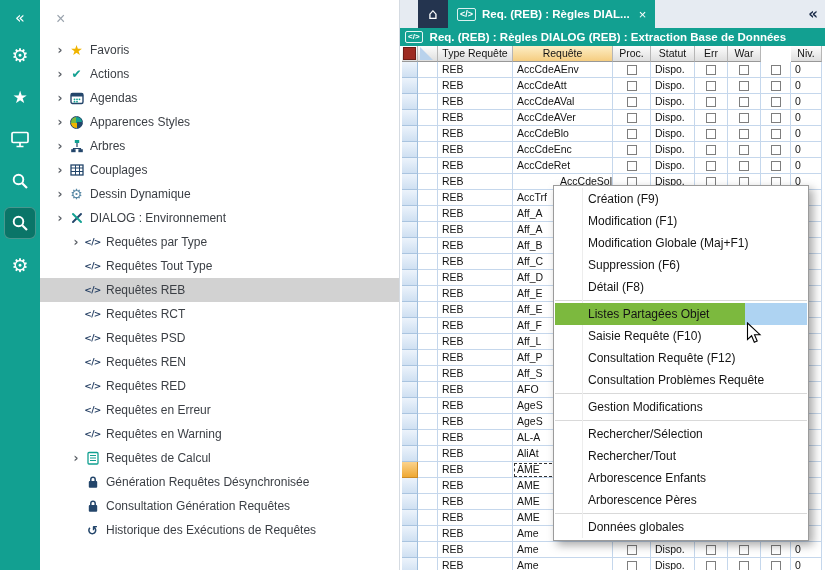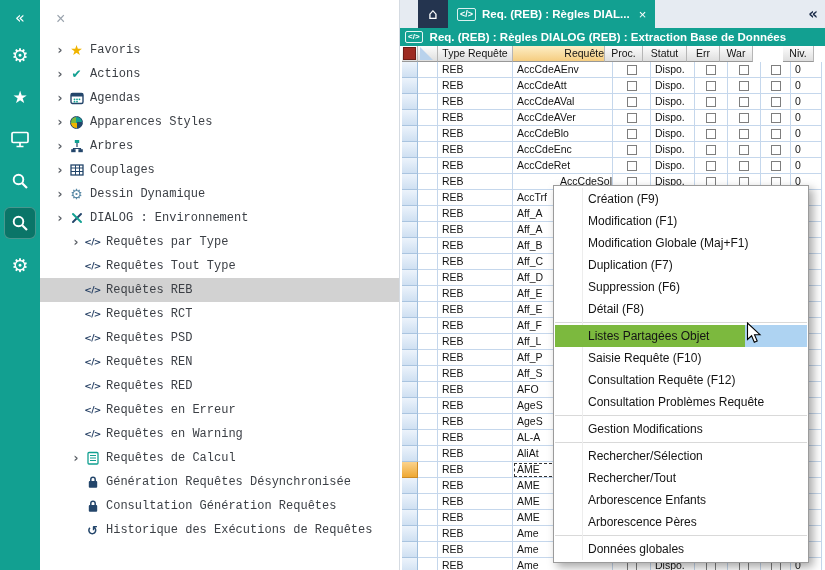--- a/index.html
+++ b/index.html
@@ -27,21 +27,21 @@
   .titem.sel{background:var(--tree_selected);}
   .chev{display:inline-block;width:16px;text-align:center;font-size:12px;font-weight:bold;color:#5a5f66;
     font-family:"DejaVu Sans",sans-serif;flex:none;}
   .chev.down{transform:rotate(90deg);}
   .ti{width:17px;display:inline-flex;align-items:center;justify-content:center;flex:none;}
   .ti-g{font-family:"DejaVu Sans",sans-serif;line-height:1;}
   .ti-code{font-size:9px;font-weight:bold;color:#1f3a5f;letter-spacing:-0.6px;
     font-family:"DejaVu Sans",sans-serif;}
   .ti-palette{width:13px;height:13px;border-radius:50%;display:inline-block;border:1px solid #24466b;
     background:conic-gradient(#12a091 0 25%,#24466b 0 50%,#f0b400 0 75%,#7cb93e 0);}
-  .tlabel{margin-left:5px;font-family:Liberation Mono, monospace;}
+  .tlabel{margin-left:5px;}
 
   
   .main{position:absolute;left:400px;top:0;width:425px;height:570px;background:#fff;}
   .tabbar{position:absolute;left:0;top:0;right:0;height:28px;background:var(--tab_bg);
     display:flex;align-items:flex-end;}
   .home-tab{margin-left:18px;width:30px;height:28px;background:var(--navy);display:flex;
     align-items:center;justify-content:center;color:#fff;cursor:pointer;flex:none;}
   .home-glyph{font-family:"DejaVu Sans",sans-serif;font-size:15px;line-height:1;}
   .doc-tab{height:28px;background:var(--teal);color:#fff;display:flex;align-items:center;
     padding:0 9px;font-size:11.5px;gap:6px;cursor:pointer;max-width:230px;flex:none;}
@@ -337,21 +337,21 @@
     </div>
     <div class="grid" id="grid">
         <div class="trow thead">
           <div class="tcell" style="width: 16px;">
             <div class="corner-btn"></div>
           </div>
           <div class="tcell" style="width: 20px;">
             <div class="corner-tri"></div>
           </div>
           <div class="tcell" style="width: 75px;">Type Requête</div>
-          <div class="tcell sorted" style="width: 92px; text-align: right;">Requête</div>
+          <div class="tcell sorted" style="width: 100px;">Requête</div>
           <div class="tcell" style="width: 38px;">Proc.</div>
           <div class="tcell" style="width: 44px;">Statut</div>
           <div class="tcell" style="width: 33px;">Err</div>
           <div class="tcell" style="width: 33px;">War</div>
           <div class="tcell" style="width: 30px; margin-top: 48px;">Tra</div>
           <div class="tcell" style="width: 31px;">Niv.</div>
         </div>
         <div class="trow">
           <div class="tcell rowhdr" style="width: 16px;"></div>
           <div class="tcell" style="width: 20px;"></div>
@@ -992,21 +992,20 @@
           </div>
           <div class="tcell txt" style="width: 31px;">0</div>
         </div>
       </div>
   </div>
 
   <div class="ctxmenu" id="ctxmenu">
       <div class="mitem"><span class="mlabel">Création (F9)</span></div>
       <div class="mitem"><span class="mlabel">Modification (F1)</span></div>
       <div class="mitem"><span class="mlabel">Modification Globale (Maj+F1)</span></div>
-      <div class="mitem"><span class="mlabel">Duplication (F7)</span></div>
       <div class="mitem"><span class="mlabel">Suppression (F6)</span></div>
       <div class="mitem"><span class="mlabel">Détail (F8)</span></div>
       <div class="msep"></div>
       <div class="mitem"><span class="hl-g"></span><span class="hl-b"></span><span class="mlabel">Listes Partagées Objet</span></div>
       <div class="mitem"><span class="mlabel">Saisie Requête (F10)</span></div>
       <div class="mitem"><span class="mlabel">Consultation Requête (F12)</span></div>
       <div class="mitem"><span class="mlabel">Consultation Problèmes Requête</span></div>
       <div class="msep"></div>
       <div class="mitem"><span class="mlabel">Gestion Modifications</span></div>
       <div class="msep"></div>

